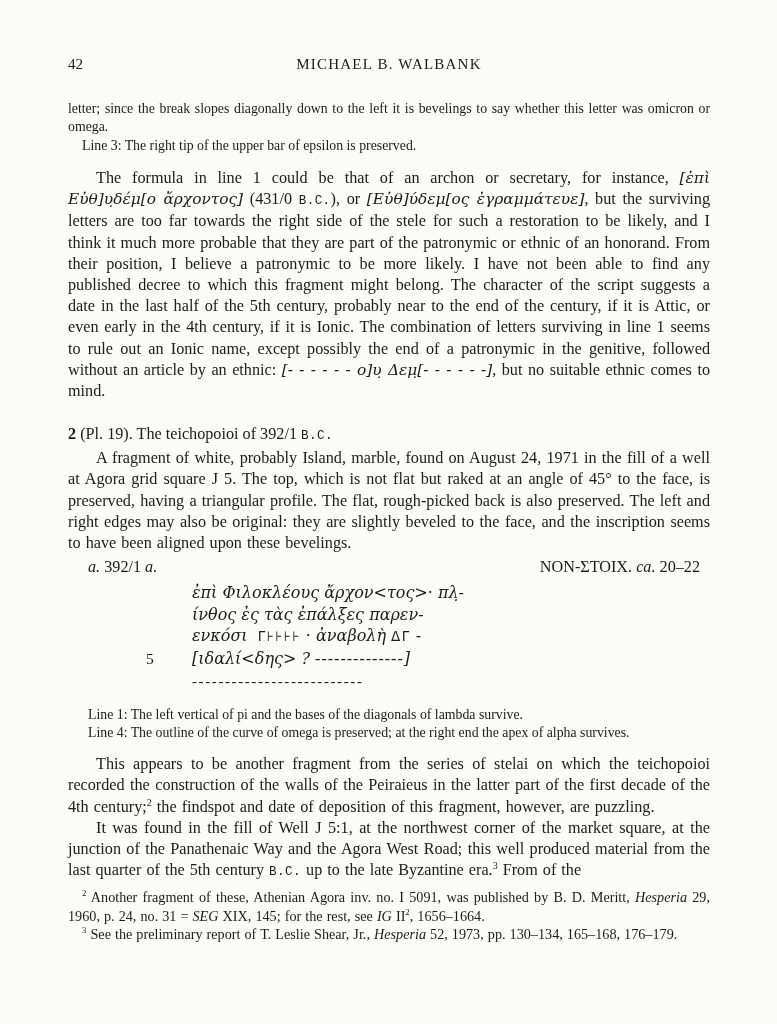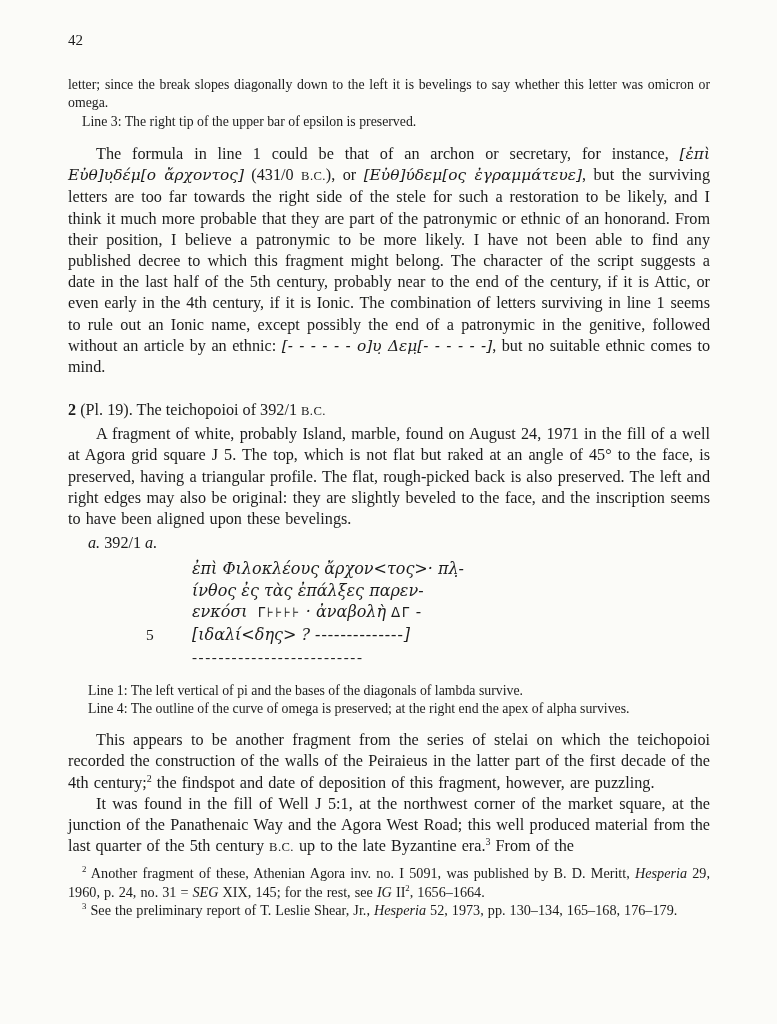--- a/index.html
+++ b/index.html
@@ -7,21 +7,21 @@
     width:777px;height:1024px;
     background:#fbfbf8;
     color:#1b1b1b;
     font-family:"Liberation Serif",serif;
     -webkit-font-smoothing:antialiased;
   }
   .page{
     position:relative;
     width:777px;height:1024px;
     box-sizing:border-box;
-    padding:32px 67px 0 68px;
+    padding:56px 67px 0 68px;
     overflow:hidden;
   }
   
   .runhead{position:relative;height:20px;font-size:15px;}
   .pagenum{position:absolute;left:0;top:0;}
   .headtitle{
     position:absolute;left:0;right:0;top:0;
     text-align:center;letter-spacing:1.2px;font-size:15px;
   }
   
@@ -34,21 +34,21 @@
   .sec-head b{font-weight:bold;}
   .p-frag{margin-top:2px;}
   .meas{margin-top:6px;margin-left:20px;text-align:left;}
   .invno{margin-top:14px;margin-left:20px;font-size:16.2px;line-height:21px;}
   .daterow{
     margin-top:2px;margin-left:20px;margin-right:10px;
     display:flex;justify-content:space-between;
     font-size:16.2px;line-height:22px;
   }
   .it{font-style:italic;}
-  .sc{font-size:0.78em;letter-spacing:0.4px;}
+  .sc{font-size:0.78em;letter-spacing:0.4px;font-family:Liberation Mono, monospace;}
   sup{font-size:0.62em;vertical-align:super;line-height:0;}
   
   .gk{font-family:"DejaVu Serif",serif;font-style:italic;font-size:0.95em;}
   .acro{font-family:"DejaVu Sans",sans-serif;font-style:normal;font-size:0.84em;letter-spacing:1.5px;}
   
   .inscription{margin-top:4px;margin-left:124px;font-size:16px;}
   .insc-line{position:relative;line-height:21.6px;white-space:pre-wrap;}
   .insc-no{
     position:absolute;left:-46px;top:0;
     font-family:"Liberation Serif",serif;font-style:normal;font-size:15.5px;
@@ -61,37 +61,39 @@
   .footnotes{margin-top:6px;font-size:14.2px;line-height:18.4px;text-align:justify;word-spacing:0.5px;}
   .fn{text-indent:14px;}
 </style>
 </head>
 <body>
 
 <div class="page">
 
   <div class="runhead">
     <span class="pagenum">42</span>
+    <span class="headtitle">MICHAEL B. WALBANK</span>
   </div>
 
   <div class="small topcmt">
     <div>letter; since the break slopes diagonally down to the left it is bevelings to say whether this letter was omicron or omega.</div>
     <div class="topnote">Line 3: The right tip of the upper bar of epsilon is preserved.</div>
   </div>
 
   <div class="body-par p-formula"><span>The formula in line 1 could be that of an archon or secretary, for instance, </span><span class="gk">[ἐπὶ Εὐθ]υ̣δέμ[ο ἄρχοντος]</span><span> (431/0 </span><span class="sc">B.C.</span><span>), or </span><span class="gk">[Εὐθ]ύδεμ[ος ἐγραμμάτευε]</span><span>, but the surviving letters are too far towards the right side of the stele for such a restoration to be likely, and I think it much more probable that they are part of the patronymic or ethnic of an honorand. From their position, I believe a patronymic to be more likely. I have not been able to find any published decree to which this fragment might belong. The character of the script suggests a date in the last half of the 5th century, probably near to the end of the century, if it is Attic, or even early in the 4th century, if it is Ionic. The combination of letters surviving in line 1 seems to rule out an Ionic name, except possibly the end of a patronymic in the genitive, followed without an article by an ethnic: </span><span class="gk">[- - - - - - ο]υ̣ Δεμ̣[- - - - - -]</span><span>, but no suitable ethnic comes to mind.</span></div>
 
   <div class="sec-head"><b>2</b><span> (Pl. 19). The teichopoioi of 392/1 </span><span class="sc">B.C.</span></div>
 
   <div class="body-par p-frag">A fragment of white, probably Island, marble, found on August 24, 1971 in the fill of a well at Agora grid square J 5. The top, which is not flat but raked at an angle of 45° to the face, is preserved, having a triangular profile. The flat, rough-picked back is also preserved. The left and right edges may also be original: they are slightly beveled to the face, and the inscription seems to have been aligned upon these bevelings.</div>
 
 
 
   <div class="daterow">
     <span><span class="it">a.</span><span> 392/1 </span><span class="it">a.</span></span>
+    <span><span>NON-ΣΤΟΙΧ. </span><span class="it">ca.</span><span> 20–22</span></span>
   </div>
 
   <div class="inscription gk">
     <div class="insc-line"><span>ἐπὶ Φιλοκλέους ἄρχον&lt;τος&gt;· πλ̣-</span></div>
     <div class="insc-line"><span>ίνθος ἐς τὰς ἐπάλξες παρεν-</span></div>
     <div class="insc-line"><span>ενκόσι  </span><span class="acro">Γ⊦⊦⊦⊦</span><span> · ἀναβολὴ </span><span class="acro">ΔΓ</span><span> -</span></div>
     <div class="insc-line"><span class="insc-no">5</span><span>[ιδαλί&lt;δης&gt; ? </span><span class="dashes">--------------</span><span>]</span></div>
     <div class="insc-line"><span class="rule-dashes">--------------------------</span></div>
   </div>
 

